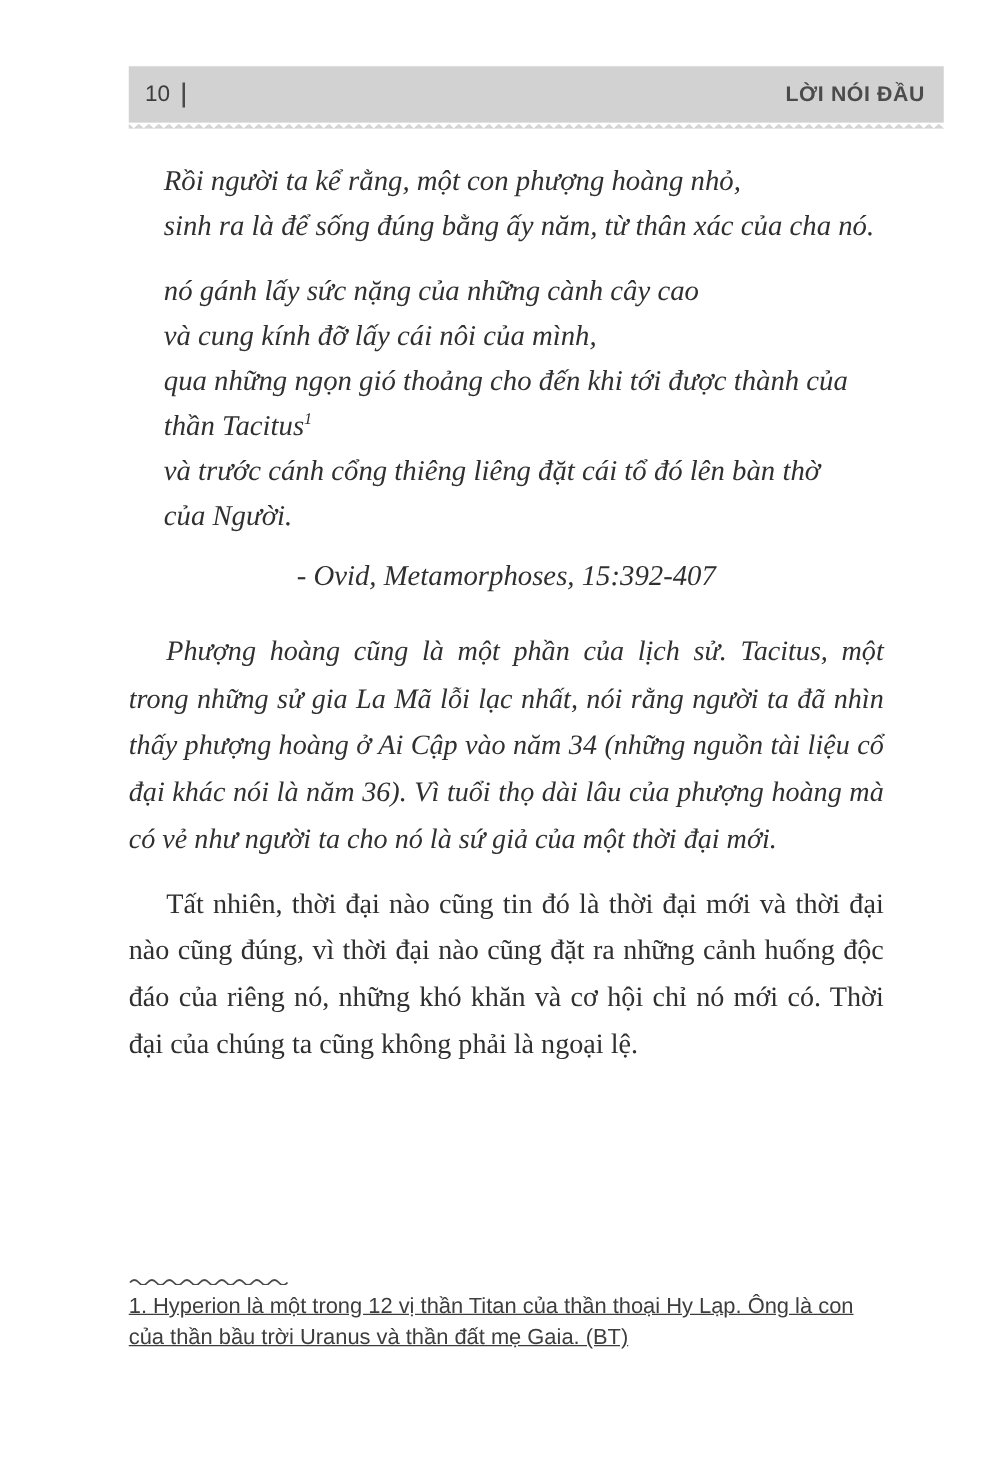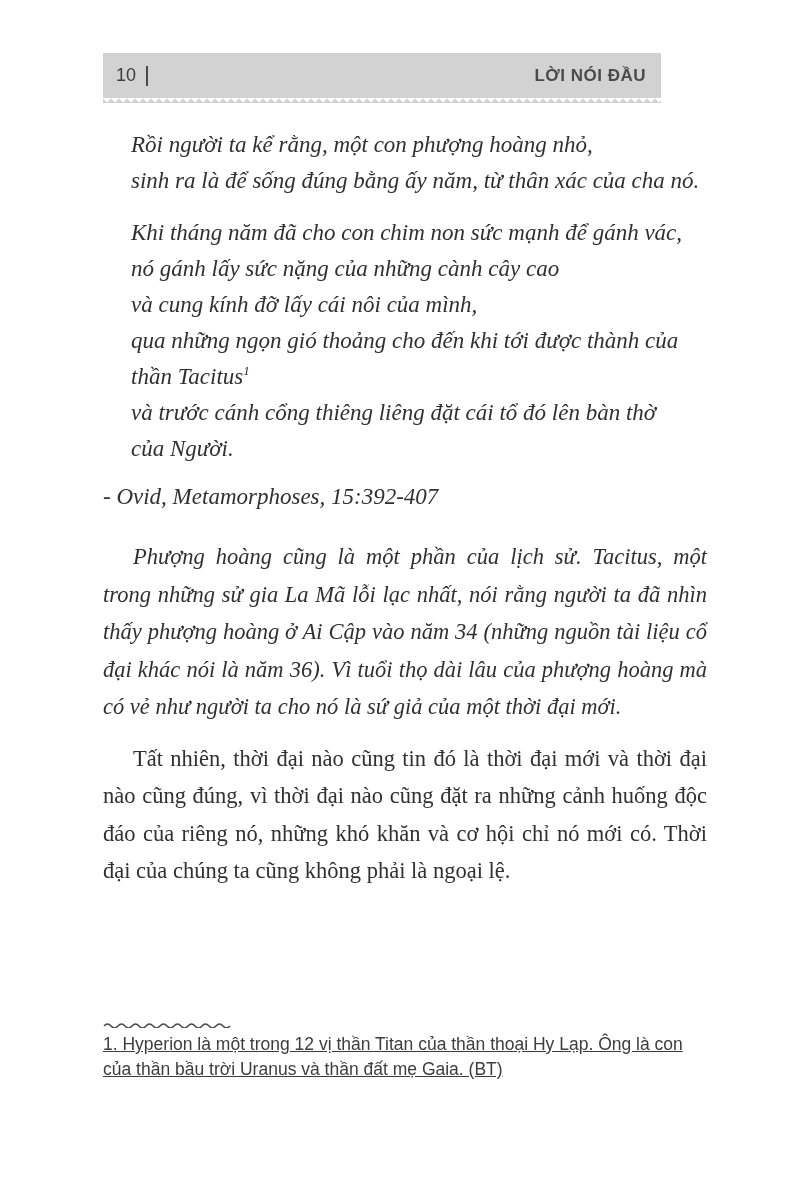--- a/index.html
+++ b/index.html
@@ -13,21 +13,21 @@
     height: 1185px;
     background: #ffffff;
     overflow: hidden;
   }
 
   
   .running-header {
     position: absolute;
     left: 103px;
     top: 53px;
-    width: 558px;
+    width: 652px;
     height: 45px;
     background: #d2d2d2;
     box-sizing: border-box;
     display: flex;
     align-items: center;
     justify-content: space-between;
     padding: 0 15px 0 13px;
     font-family: "Liberation Sans", "DejaVu Sans", sans-serif;
   }
   
@@ -84,21 +84,21 @@
   }
   .poem-line {
     white-space: nowrap;
   }
   .fn-ref {
     font-size: 13px;
     line-height: 0;
   }
   .attribution {
     margin-top: 13px;
-    text-align: left;
+    text-align: center;
     font-style: italic;
     font-size: 23px;
     line-height: 34px;
   }
   .body-para {
     margin: 14px 0 0 0;
     font-size: 22.5px;
     line-height: 37.5px;
     text-align: justify;
     text-indent: 30px;
@@ -141,21 +141,20 @@
   </div>
 
   <div class="content">
 
     <div class="poem">
       <div class="stanza">
         <div class="poem-line">Rồi người ta kể rằng, một con phượng hoàng nhỏ,</div>
         <div class="poem-line">sinh ra là để sống đúng bằng ấy năm, từ thân xác của cha nó.</div>
       </div>
       <div class="stanza">
-        <div class="poem-line">Khi tháng năm đã cho con chim non sức mạnh để gánh vác,</div>
         <div class="poem-line">nó gánh lấy sức nặng của những cành cây cao</div>
         <div class="poem-line">và cung kính đỡ lấy cái nôi của mình,</div>
         <div class="poem-line">qua những ngọn gió thoảng cho đến khi tới được thành của</div>
         <div class="poem-line"><span>thần Tacitus</span><sup class="fn-ref">1</sup></div>
         <div class="poem-line">và trước cánh cổng thiêng liêng đặt cái tổ đó lên bàn thờ</div>
         <div class="poem-line">của Người.</div>
       </div>
     </div>
 
     <div class="attribution">- Ovid, Metamorphoses, 15:392-407</div>

